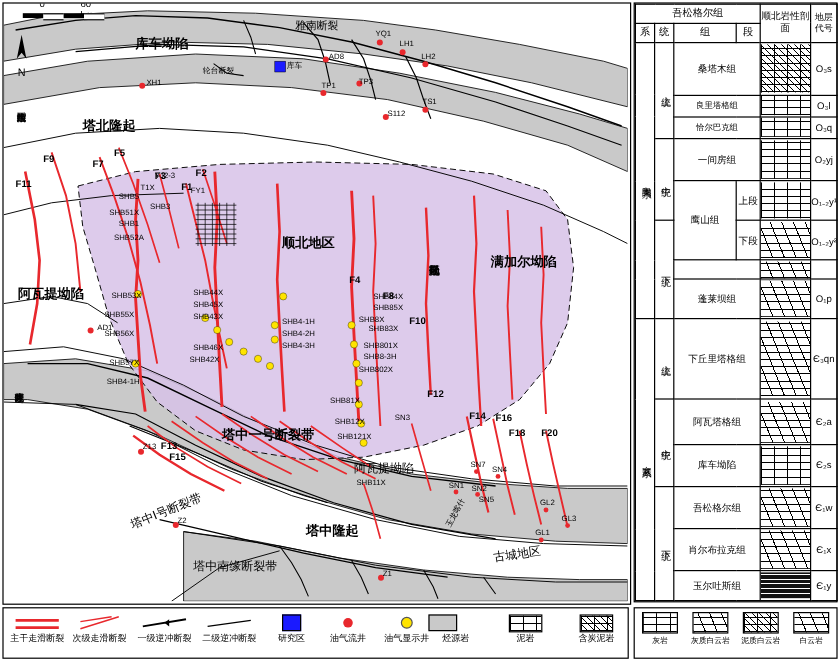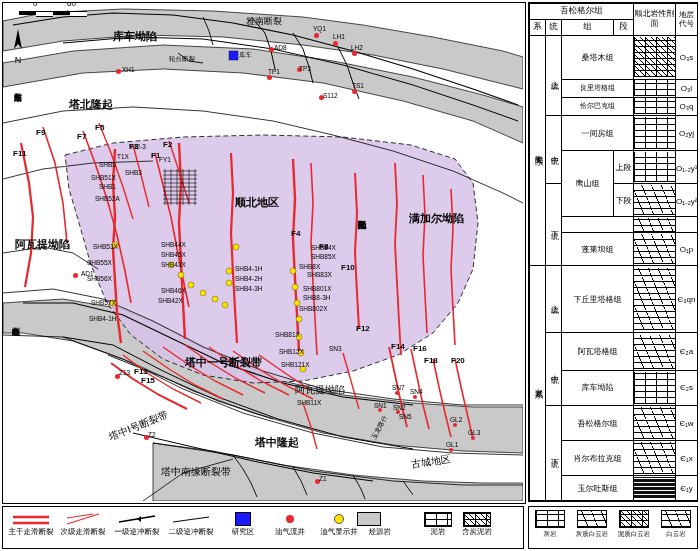--- a/index.html
+++ b/index.html
@@ -529,21 +529,21 @@
         <span style="display:inline-block;width:22px;height:12px;background:#c9c9c9;border:1px solid #000;"></span>
       </div>
       <div class="lg-txt">烃源岩</div>
     </div>
     <div class="lg-item" style="left:412px;top:4px;width:46px;">
       <div class="lg-sym">
         <span class="pat-lime" style="display:inline-block;width:26px;height:13px;border:1px solid #000;"></span>
       </div>
       <div class="lg-txt">泥岩</div>
     </div>
-    <div class="lg-item" style="left:448px;top:4px;width:52px;">
+    <div class="lg-item" style="left:468px;top:4px;width:52px;">
       <div class="lg-sym">
         <span class="pat-arg" style="display:inline-block;width:26px;height:13px;border:1px solid #000;"></span>
       </div>
       <div class="lg-txt">含炭泥岩</div>
     </div>
   </div>
 
   <div class="legend2">
     <div class="lg2-cell">
       <div class="lg2-sym pat-lime"></div>

